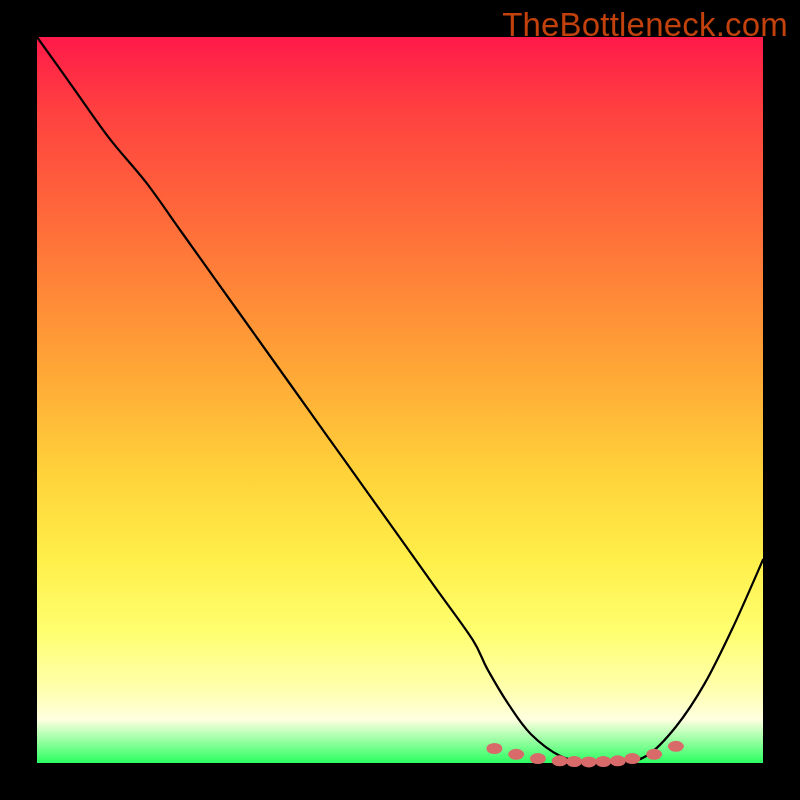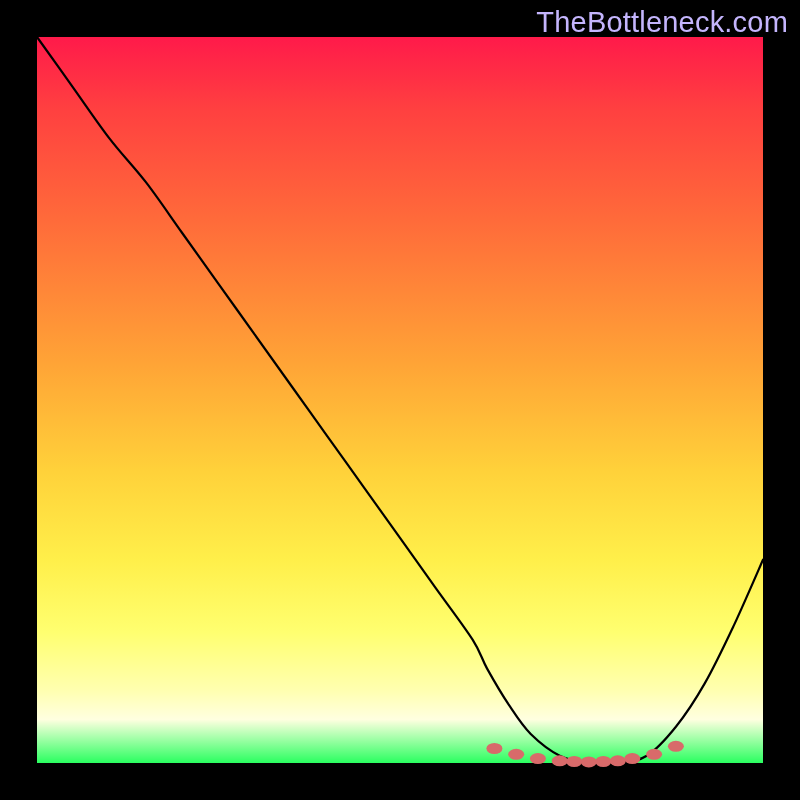--- a/index.html
+++ b/index.html
@@ -44,22 +44,22 @@
     left: 0;
     top: 0;
     width: 726px;
     height: 726px;
     overflow: visible;
   }
   .watermark {
     position: absolute;
     top: 6px;
     right: 12px;
-    color: #c4b5fd;
-    font-size: 29px;
+    color: #c2410c;
+    font-size: 33px;
     font-weight: 500;
     letter-spacing: 0.2px;
     user-select: none;
   }
 </style>
 </head>
 <body>
 
 <div class="frame">
 

